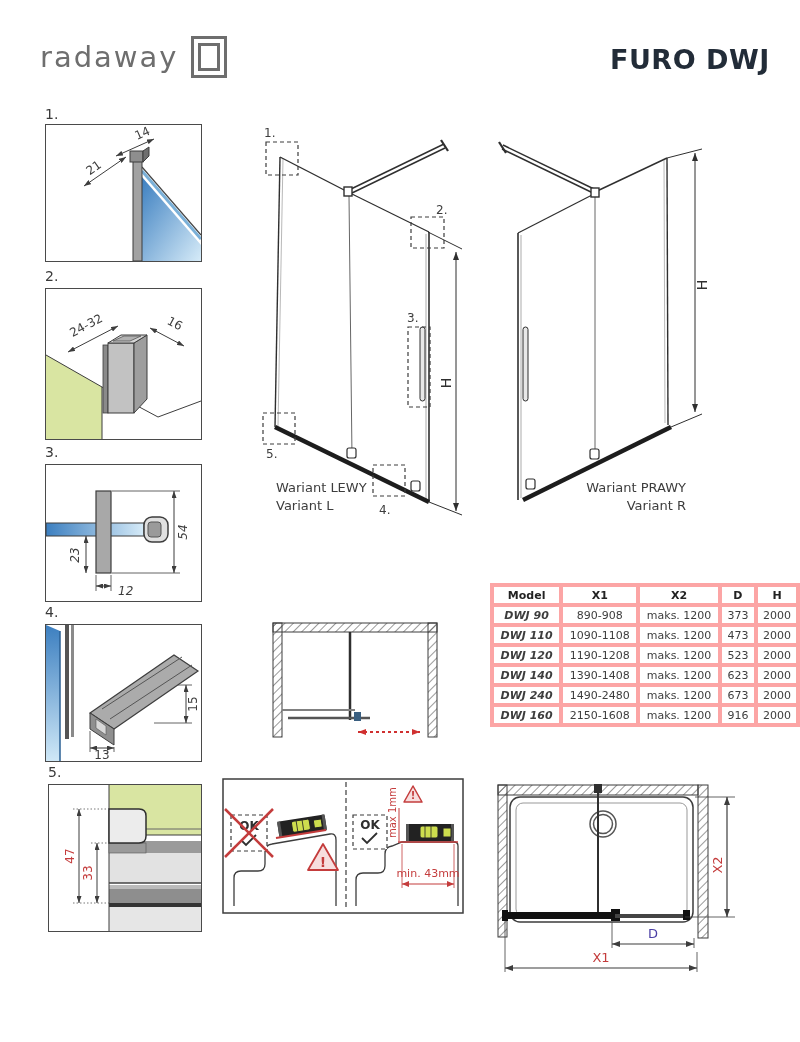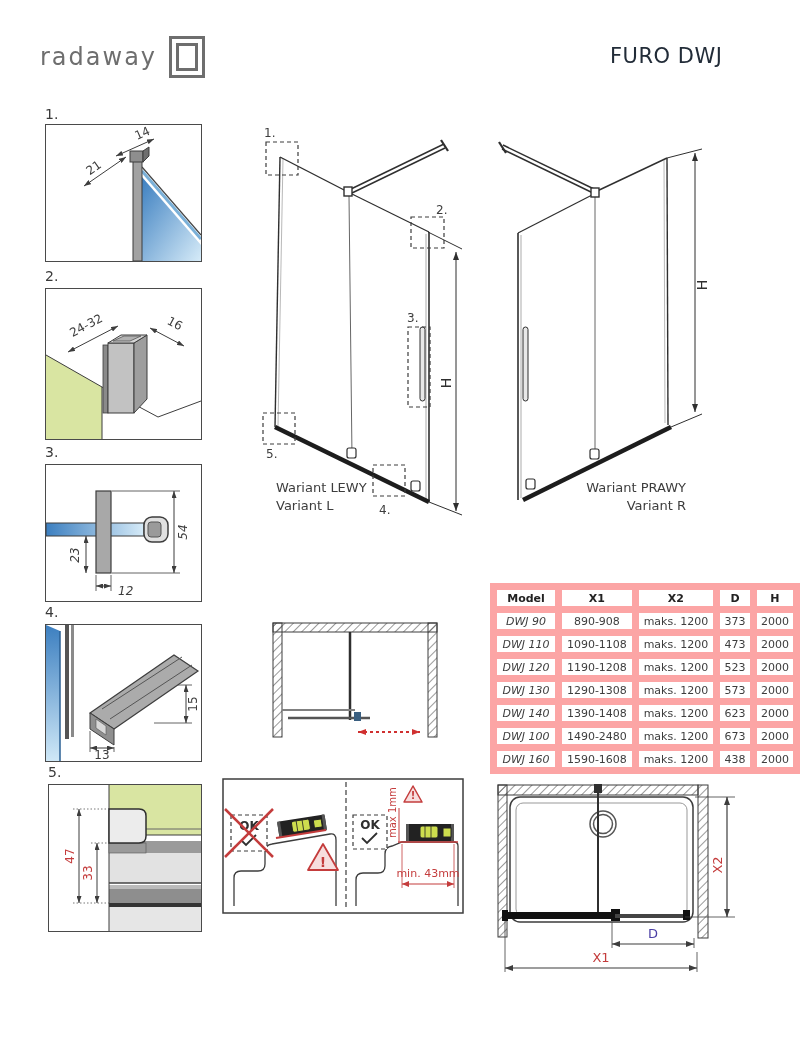--- a/index.html
+++ b/index.html
@@ -2,31 +2,31 @@
 <html><head>
 <meta charset="utf-8">
 <style>
   html,body{margin:0;padding:0;background:#fff;}
   #page{position:relative;width:800px;height:1042px;background:#ffffff;overflow:hidden;
         font-family:"DejaVu Sans","Liberation Sans",sans-serif;color:#3d3d3d;}
   .abs{position:absolute;}
   .dnum{font-size:14px;color:#3a3a3a;}
   .dbox{border:1.4px solid #4a4a4a;background:#fff;}
   .dbox svg{display:block;}
-  #logo-text{font-size:24px;color:#6e6e6e;letter-spacing:2px;font-weight:400;}
+  #logo-text{font-size:29px;color:#6e6e6e;letter-spacing:2px;font-weight:400;}
   #logo-mark{width:30px;height:36px;border:3px solid #6e6e6e;display:flex;align-items:center;justify-content:center;}
   #logo-mark .inner{width:16px;height:22px;border:3px solid #6e6e6e;}
-  #title{font-size:21px;font-weight:normal;color:#222c38;letter-spacing:0.5px;}
+  #title{font-size:27px;font-weight:bold;color:#222c38;letter-spacing:0.5px;}
   table.spec{border-collapse:collapse;font-size:11px;background:#fff;}
-  table.spec th,table.spec td{border:7px solid #fca5a5;text-align:center;height:16px;padding:0 3px;white-space:nowrap;}
+  table.spec th,table.spec td{border:4px solid #fca5a5;text-align:center;height:16px;padding:0 3px;white-space:nowrap;}
   table.spec{border:2px solid #3a3a3a;}
   table.spec th{font-weight:bold;color:#222;}
   th.h-x1,th.h-x2{color:#b5302c;}
   th.h-d{color:#4b3fa5;}
-  td.c-model{font-weight:normal;font-style:italic;}
+  td.c-model{font-weight:bold;font-style:italic;}
   .col-model{width:70px}.col-x1{width:78px}.col-x2{width:82px}.col-d{width:34px}.col-h{width:38px}
   svg text{font-family:"DejaVu Sans","Liberation Sans",sans-serif;}
 </style>
 </head>
 <body>
 
 <div id="page">
 
   <div class="abs" style="left:40px;top:36px;display:flex;align-items:center;gap:12px;">
     <span id="logo-text">radaway</span>
@@ -314,45 +314,38 @@
         <td>2000</td>
       </tr>
       <tr>
         <td class="c-model">DWJ 120</td>
         <td>1190-1208</td>
         <td>maks. 1200</td>
         <td>523</td>
         <td>2000</td>
       </tr>
       <tr>
-        <td class="c-model">DWJ 130</td>
-        <td>1290-1308</td>
-        <td>maks. 1200</td>
-        <td>573</td>
-        <td>2000</td>
-      </tr>
-      <tr>
         <td class="c-model">DWJ 140</td>
         <td>1390-1408</td>
         <td>maks. 1200</td>
         <td>623</td>
         <td>2000</td>
       </tr>
       <tr>
-        <td class="c-model">DWJ 100</td>
+        <td class="c-model">DWJ 240</td>
         <td>1490-2480</td>
         <td>maks. 1200</td>
         <td>673</td>
         <td>2000</td>
       </tr>
       <tr>
         <td class="c-model">DWJ 160</td>
-        <td>1590-1608</td>
-        <td>maks. 1200</td>
-        <td>438</td>
+        <td>2150-1608</td>
+        <td>maks. 1200</td>
+        <td>916</td>
         <td>2000</td>
       </tr>
     </tbody>
   </table>
 
   <svg class="abs" style="left:248px;top:600px;" width="210" height="150" viewBox="0 0 210 150">
     <defs>
       <pattern id="hptv" width="6" height="6" patternUnits="userSpaceOnUse" patternTransform="rotate(45)">
         <line x1="0" y1="0" x2="0" y2="6" stroke="#555" stroke-width="1.2"></line>
         </pattern>

